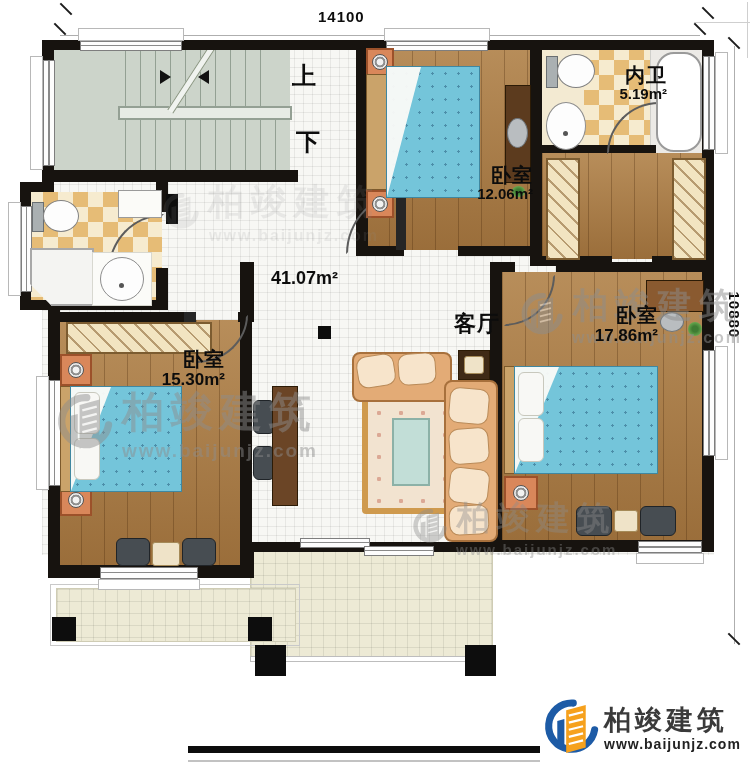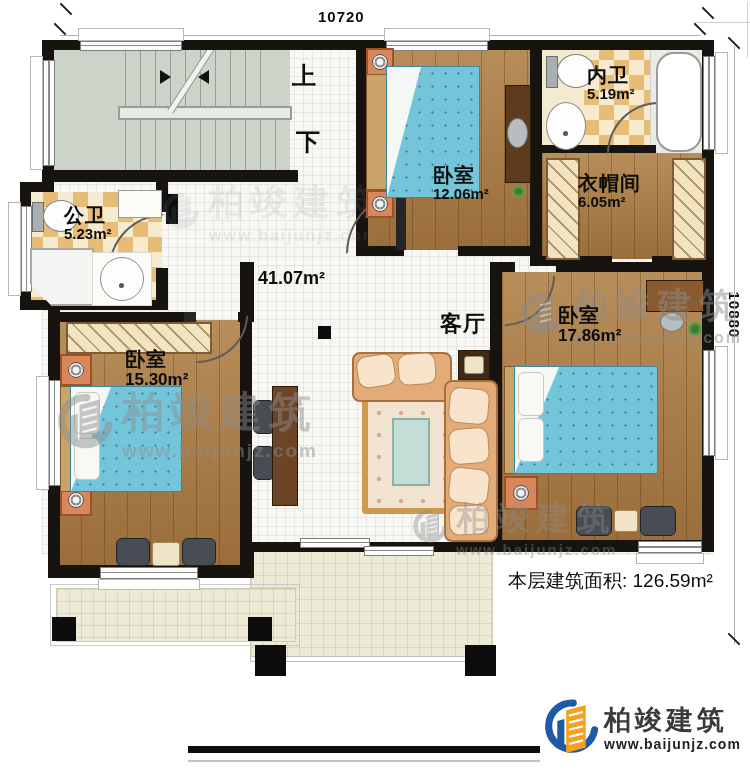--- a/index.html
+++ b/index.html
@@ -63,21 +63,21 @@
   .wc-bowl{position:absolute;background:#fdfdfd;border:1px solid #818181;border-radius:50%;}
   .basin{position:absolute;background:#fdfdfd;border:1px solid #8d8d8d;border-radius:50%;}
   .basin::after{content:"";position:absolute;left:50%;top:60%;width:5px;height:5px;margin-left:-3px;
     background:#555;border-radius:50%;}
   .shower{position:absolute;background:#f4f4f2;border:2px solid #a8a8a8;
     clip-path:polygon(0 0,100% 0,100% 100%,34% 100%,0 62%);}
   .mat{position:absolute;background:#fbfbf8;border:1px solid #d8d8d0;}
   .plant{position:absolute;background:radial-gradient(#3f7c33 30%,#67a84e 70%);border-radius:50%;}
   .stool{position:absolute;background:#b9bdc0;border:1px solid #6f7478;border-radius:50%;}
   
-  .rl{position:absolute;text-align:left;font-weight:700;color:#0c0c0c;line-height:1.12;}
+  .rl{position:absolute;text-align:right;font-weight:700;color:#0c0c0c;line-height:1.12;}
   .rl .n{font-size:20px;letter-spacing:1px;}
   .rl .a{font-size:15px;}
   .dirlabel{position:absolute;font-size:24px;font-weight:700;color:#0c0c0c;}
   .dim{position:absolute;font-size:15px;font-weight:700;color:#0c0c0c;letter-spacing:1px;}
   .dimline{position:absolute;background:#aeaeae;}
   .tick{position:absolute;width:16px;height:2px;background:#1c1c1c;transform:rotate(45deg);}
   .frameline{position:absolute;background:#cfcfcf;}
   
   .wm{position:absolute;display:flex;align-items:center;gap:8px;color:#8d8d8d;font-weight:700;}
   .wm .t{display:flex;flex-direction:column;align-items:center;}
@@ -87,21 +87,21 @@
   .note{position:absolute;font-size:19px;color:#0c0c0c;}
   .title{position:absolute;font-size:40px;color:#0a0a0a;text-align:center;letter-spacing:2px;}
   .brandname{position:absolute;font-size:27px;font-weight:700;color:#3a3a3a;letter-spacing:4px;}
   .brandurl{position:absolute;font-size:14px;font-weight:700;color:#222;letter-spacing:1px;}
 </style>
 </head>
 <body>
 
 <div class="stage">
 
-  <div class="dim" style="left:318px;top:8px;">10720</div>
+  <div class="dim" style="left:318px;top:8px;">14100</div>
   <div class="dimline" style="left:60px;top:35px;width:640px;height:1px;"></div>
   <div class="tick" style="left:52px;top:28px;"></div>
   <div class="tick" style="left:692px;top:28px;"></div>
   <div class="dim" style="left:704px;top:313px;width:60px;transform:rotate(90deg);">10880</div>
   <div class="dimline" style="left:734px;top:46px;width:1px;height:598px;"></div>
   <div class="tick" style="left:726px;top:42px;"></div>
   <div class="tick" style="left:726px;top:638px;"></div>
   <div class="frameline" style="left:694px;top:22px;width:56px;height:1px;"></div>
   <div class="frameline" style="left:747px;top:2px;width:1px;height:56px;"></div>
   <div class="tick" style="left:700px;top:12px;"></div>
@@ -336,44 +336,35 @@
   </div>
 
   <div class="rl" style="left:433px;top:164px;width:100px;">
     <div class="n">卧室</div>
     <div class="a">12.06m²</div>
   </div>
   <div class="rl" style="left:587px;top:64px;width:80px;">
     <div class="n">内卫</div>
     <div class="a">5.19m²</div>
   </div>
-  <div class="rl" style="left:578px;top:172px;width:100px;">
-    <div class="n">衣帽间</div>
-    <div class="a">6.05m²</div>
-  </div>
-  <div class="rl" style="left:64px;top:204px;width:82px;">
-    <div class="n">公卫</div>
-    <div class="a">5.23m²</div>
-  </div>
   <div class="rl" style="left:258px;top:268px;width:80px;">
     <div class="a" style="font-size:18px;">41.07m²</div>
   </div>
   <div class="rl" style="left:440px;top:312px;width:60px;">
     <div class="n" style="font-size:22px;">客厅</div>
   </div>
   <div class="rl" style="left:125px;top:348px;width:100px;">
     <div class="n">卧室</div>
     <div class="a" style="font-size:17px;">15.30m²</div>
   </div>
   <div class="rl" style="left:558px;top:304px;width:100px;">
     <div class="n">卧室</div>
     <div class="a" style="font-size:17px;">17.86m²</div>
   </div>
 
-  <div class="note" style="left:508px;top:568px;">本层建筑面积: 126.59m²</div>
 
   <div class="abs" style="left:188px;top:746px;width:352px;height:7px;background:#0d0d0d;"></div>
   <div class="abs" style="left:188px;top:760px;width:352px;height:2px;background:#c2c2c2;"></div>
 
   <svg class="abs" style="left:543px;top:696px;" viewBox="0 0 64 72" width="57" height="64">
     <path d="M34 8 A26 26 0 1 0 58 38" fill="none" stroke="#1d5ba6" stroke-width="8" stroke-linecap="round"></path>
     <polygon points="26,16 48,10 48,58 26,64" fill="#f6a11d"></polygon>
     <polygon points="16,28 24,26 24,56 16,58" fill="#1d5ba6"></polygon>
     <g stroke="#fff" stroke-width="2.5">
       <line x1="29" y1="22" x2="45" y2="18"></line>

